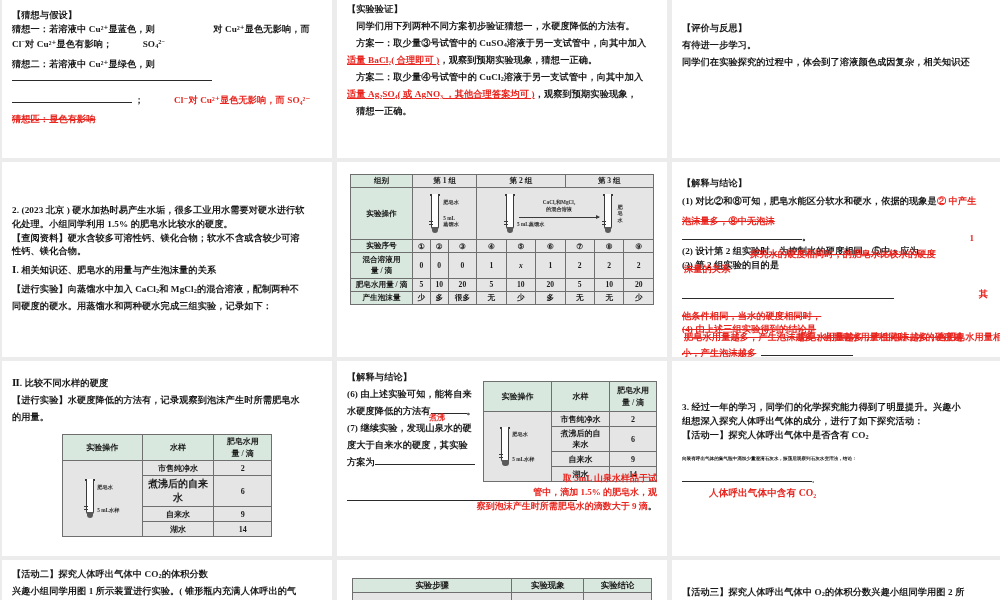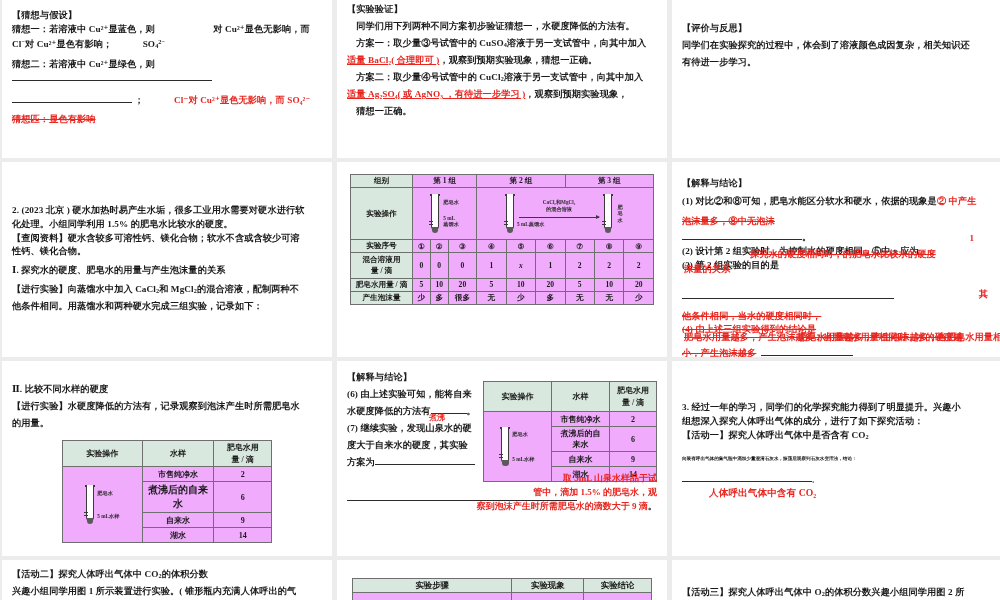--- a/index.html
+++ b/index.html
@@ -51,21 +51,21 @@
   .ul-med  { width: 120px; }
   .ul-xs   { width: 36px; }
   .ovl { position: absolute; }
 
   
   table.doc {
     border-collapse: collapse;
     font-size: 8px;
     font-weight: bold;
     color: #1a1a1a;
-    background: #f0abfc;
+    background: #e5e5e5;
   }
   table.doc td, table.doc th {
     border: 1px solid #6f6f6f;
     text-align: center;
     vertical-align: middle;
     padding: 1px 2px;
     font-weight: bold;
   }
   .hdr { background: #d8e8de; }
 
@@ -153,48 +153,48 @@
       <div class="ind">
         <span>方案一：取少量③号试管中的 CuSO</span><sub>4</sub><span>溶液于另一支试管中，向其中加入</span>
       </div>
       <div>
         <span class="redu">适量 BaCl₂( 合理即可 )</span><span>，观察到预期实验现象，猜想一正确。</span>
       </div>
       <div class="ind">
         <span>方案二：取少量④号试管中的 CuCl</span><sub>2</sub><span>溶液于另一支试管中，向其中加入</span>
       </div>
       <div>
-        <span class="redu">适量 Ag₂SO₄( 或 AgNO₃ ，有待进一步学习 )</span><span>，观察到预期实验现象，</span>
+        <span class="redu">适量 Ag₂SO₄( 或 AgNO₃ ，其他合理答案均可 )</span><span>，观察到预期实验现象，</span>
       </div>
       <div class="ind">猜想一正确。</div>
     </div>
   </div>
 
   <div class="panel">
     <div class="txt lh18" style="margin-top:12px">
       <div class="hd">【评价与反思】</div>
+      <div>有待进一步学习。</div>
       <div>同学们在实验探究的过程中，体会到了溶液颜色成因复杂，相关知识还</div>
-      <div>有待进一步学习。</div>
     </div>
   </div>
 
   <div class="panel">
     <div class="txt lh15" style="margin-top:34px">
       <div>2. (2023 北京 ) 硬水加热时易产生水垢，很多工业用水需要对硬水进行软</div>
       <div>化处理。小组同学利用 1.5% 的肥皂水比较水的硬度。</div>
       <div>【查阅资料】硬水含较多可溶性钙、镁化合物；软水不含或含较少可溶</div>
       <div>性钙、镁化合物。</div>
       <div style="height:5px"></div>
-      <div>Ⅰ. 探究水的硬度、肥皂水的用量与产生泡沫量的关系</div>
+      <div>Ⅰ. 相关知识还、肥皂水的用量与产生泡沫量的关系</div>
       <div style="height:5px"></div>
       <div>
         <span>【进行实验】向蒸馏水中加入 CaCl</span><sub>2</sub><span>和 MgCl</span><sub>2</sub><span>的混合溶液，配制两种不</span>
       </div>
       <div style="height:3px"></div>
-      <div>他条件相同。用蒸馏水和两种硬水完成三组实验，记录如下：</div>
+      <div>同硬度的硬水。用蒸馏水和两种硬水完成三组实验，记录如下：</div>
     </div>
   </div>
 
   <div class="panel">
     <table class="doc" id="tbl-main">
       <tbody>
           <tr>
         <td class="hdr lbl">组别</td>
         <td colspan="3">第 1 组</td>
         <td colspan="3">第 2 组</td>
@@ -333,21 +333,21 @@
       </div>
       <div style="height:10px"></div>
       <div style="position:relative">
         <span class="strike-red">小，产生泡沫越多</span>
         <span class="ul" style="width:92px;margin-left:2px"></span>
       </div>
     </div>
   </div>
 
   <div class="panel">
-    <div class="txt lh18" style="margin-top:12px">
+    <div class="txt lh18" style="margin-top:6px">
       <div>Ⅱ. 比较不同水样的硬度</div>
       <div>【进行实验】水硬度降低的方法有，记录观察到泡沫产生时所需肥皂水</div>
       <div>的用量。</div>
     </div>
     <table class="doc tbl-water" style="margin:8px auto 0 auto">
       <tbody>
           <tr>
         <td class="hdr" style="width:80px;height:26px">实验操作</td>
         <td class="hdr" style="width:72px">水样</td>
         <td class="hdr" style="width:58px;white-space:pre-line;line-height:1.4">肥皂水用

